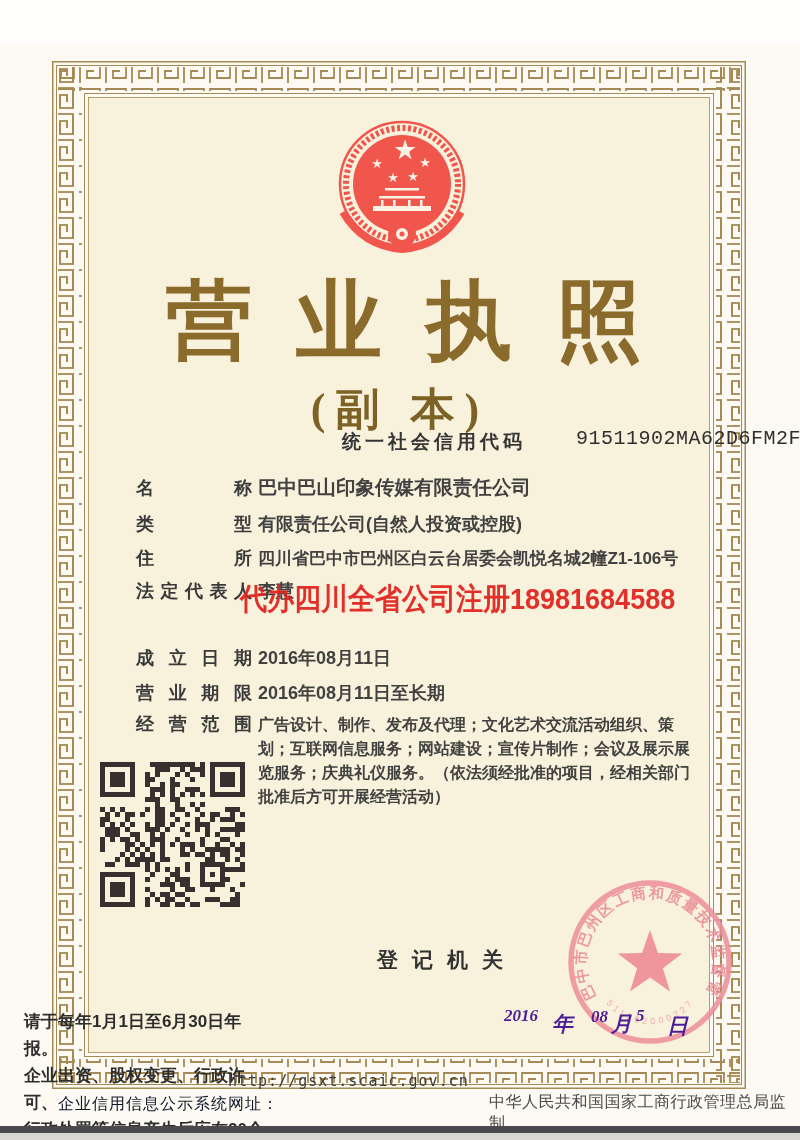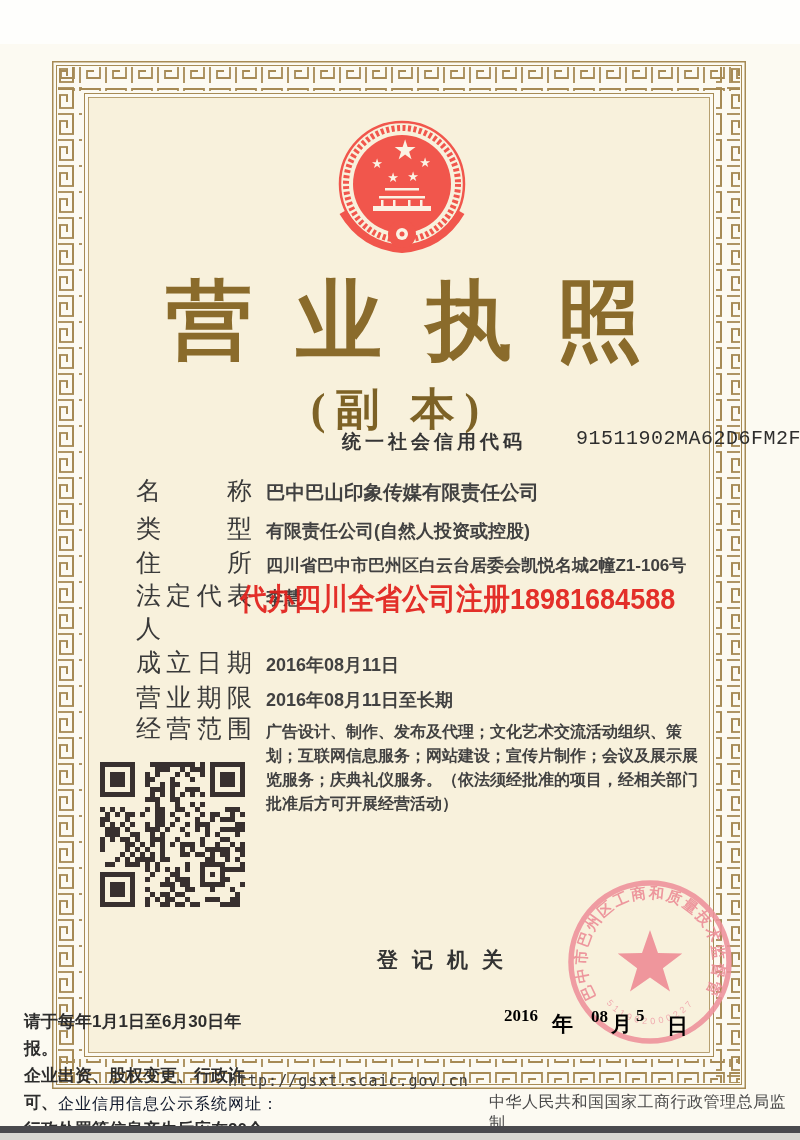--- a/index.html
+++ b/index.html
@@ -11,34 +11,34 @@
   .frame{left:52px;top:61px;z-index:2;}
   .emblem{left:333px;top:118px;z-index:3;}
   .title{left:166px;top:278px;font-family:"Liberation Serif",serif;font-weight:bold;
          font-size:86px;letter-spacing:44px;color:#8a6b2b;white-space:nowrap;z-index:3;line-height:1;}
   .subtitle{left:0;right:0;top:380px;text-align:center;font-family:"Liberation Serif",serif;
             font-weight:bold;font-size:44px;letter-spacing:10px;color:#7d6226;z-index:3;}
   .cc-label{left:342px;top:429px;font-size:19px;font-weight:bold;letter-spacing:4px;color:#353535;z-index:3;}
   .cc-value{left:528px;top:427px;font-family:Liberation Mono, monospace;font-size:20px;
             letter-spacing:0.5px;color:#2e2e2e;z-index:3;margin-left:48px;}
   .frow{position:absolute;left:136px;display:flex;align-items:baseline;z-index:3;}
-  .flabel{flex:0 0 116px;width:116px;font-size:25px;font-weight:normal;color:#3a3a3a;
+  .flabel{flex:0 0 116px;width:116px;font-size:18px;font-weight:bold;color:#3a3a3a;
           text-align:justify;text-align-last:justify;}
-  .fvalue{margin-left:14px;font-weight:bold;color:#414141;font-size:18px;white-space:nowrap;}
+  .fvalue{margin-left:6px;font-weight:bold;color:#414141;font-size:18px;white-space:nowrap;}
   .v-name{font-size:19.5px;}
   .v-addr{font-size:17px;}
   .v-scope{font-size:16px;line-height:24px;width:436px;white-space:normal;}
   .watermark{left:240px;top:579px;font-size:30px;font-weight:bold;color:#e2211c;
              white-space:nowrap;transform:scaleX(0.9);transform-origin:left top;
              opacity:0.93;z-index:5;}
   .qr{left:100px;top:762px;z-index:3;}
   .reg-label{left:377px;top:946px;font-size:21px;font-weight:bold;letter-spacing:14px;
              color:#333;z-index:3;white-space:nowrap;}
   .seal{left:548px;top:872px;z-index:6;opacity:0.88;}
-  .date-part{z-index:7;color:#000000;white-space:nowrap;}
+  .date-part{z-index:7;color:#4c1d95;white-space:nowrap;font-style:italic;}
   .d-num{font-family:"Liberation Serif",serif;font-size:17px;font-weight:bold;}
   .d-unit{font-size:21px;font-weight:bold;}
   .notice{left:24px;top:1008px;width:250px;font-size:17px;font-weight:bold;
           line-height:27px;color:#2d2d2d;z-index:4;}
   .url{left:228px;top:1072px;font-family:"DejaVu Sans Mono",monospace;font-size:15px;
        letter-spacing:1px;color:#3a3a3a;z-index:4;}
   .site-label{left:58px;top:1094px;font-size:16px;color:#0f172a;z-index:4;letter-spacing:1px;}
   .issuer{left:489px;top:1092px;font-size:16px;color:#4a4a4a;z-index:4;letter-spacing:0.5px;}
   .scan-bar1{left:0;top:1126px;width:800px;height:7px;background:#4a4a4e;z-index:8;}
   .scan-bar2{left:0;top:1133px;width:800px;height:7px;background:#d8d7d2;z-index:8;}

